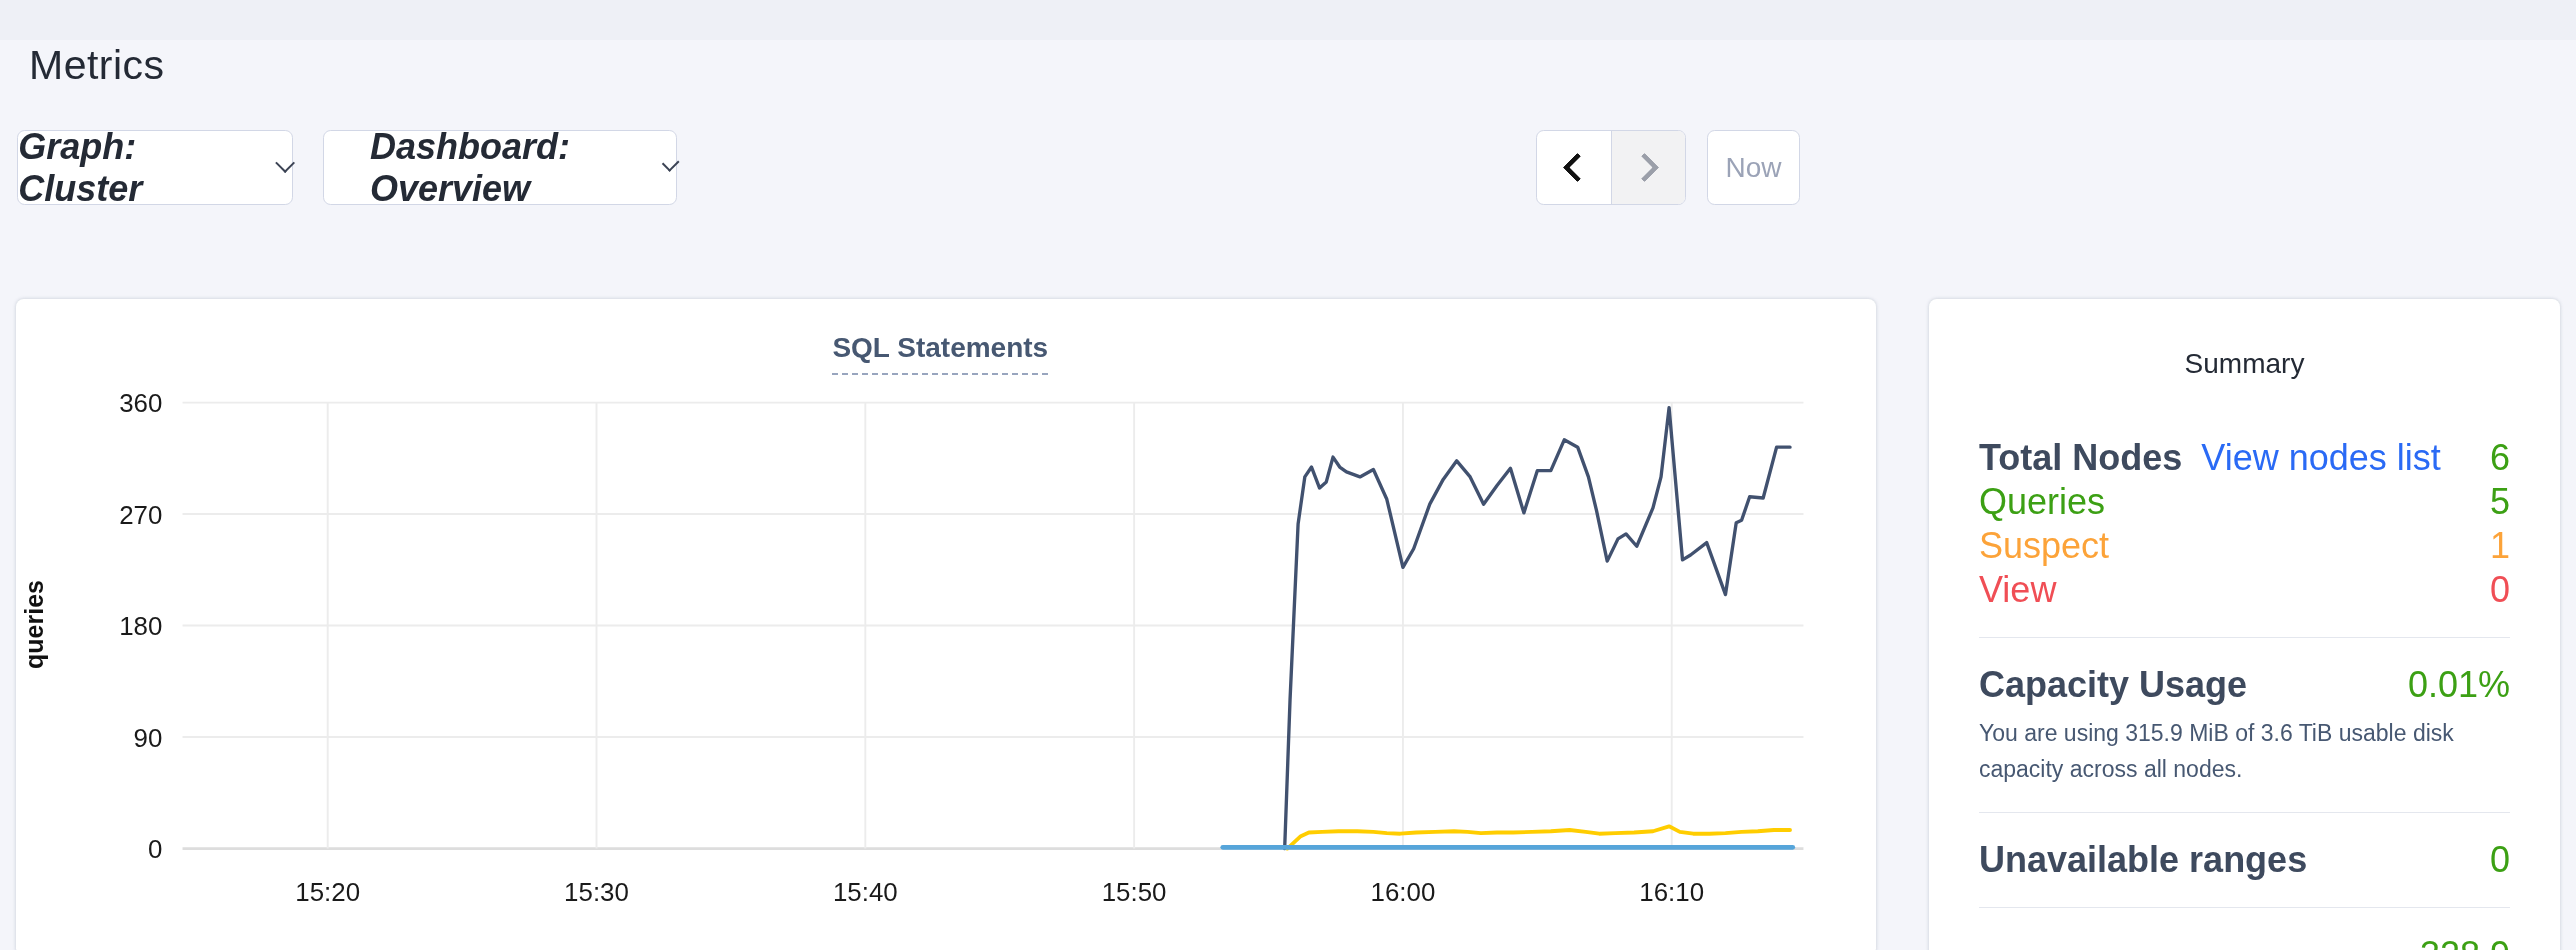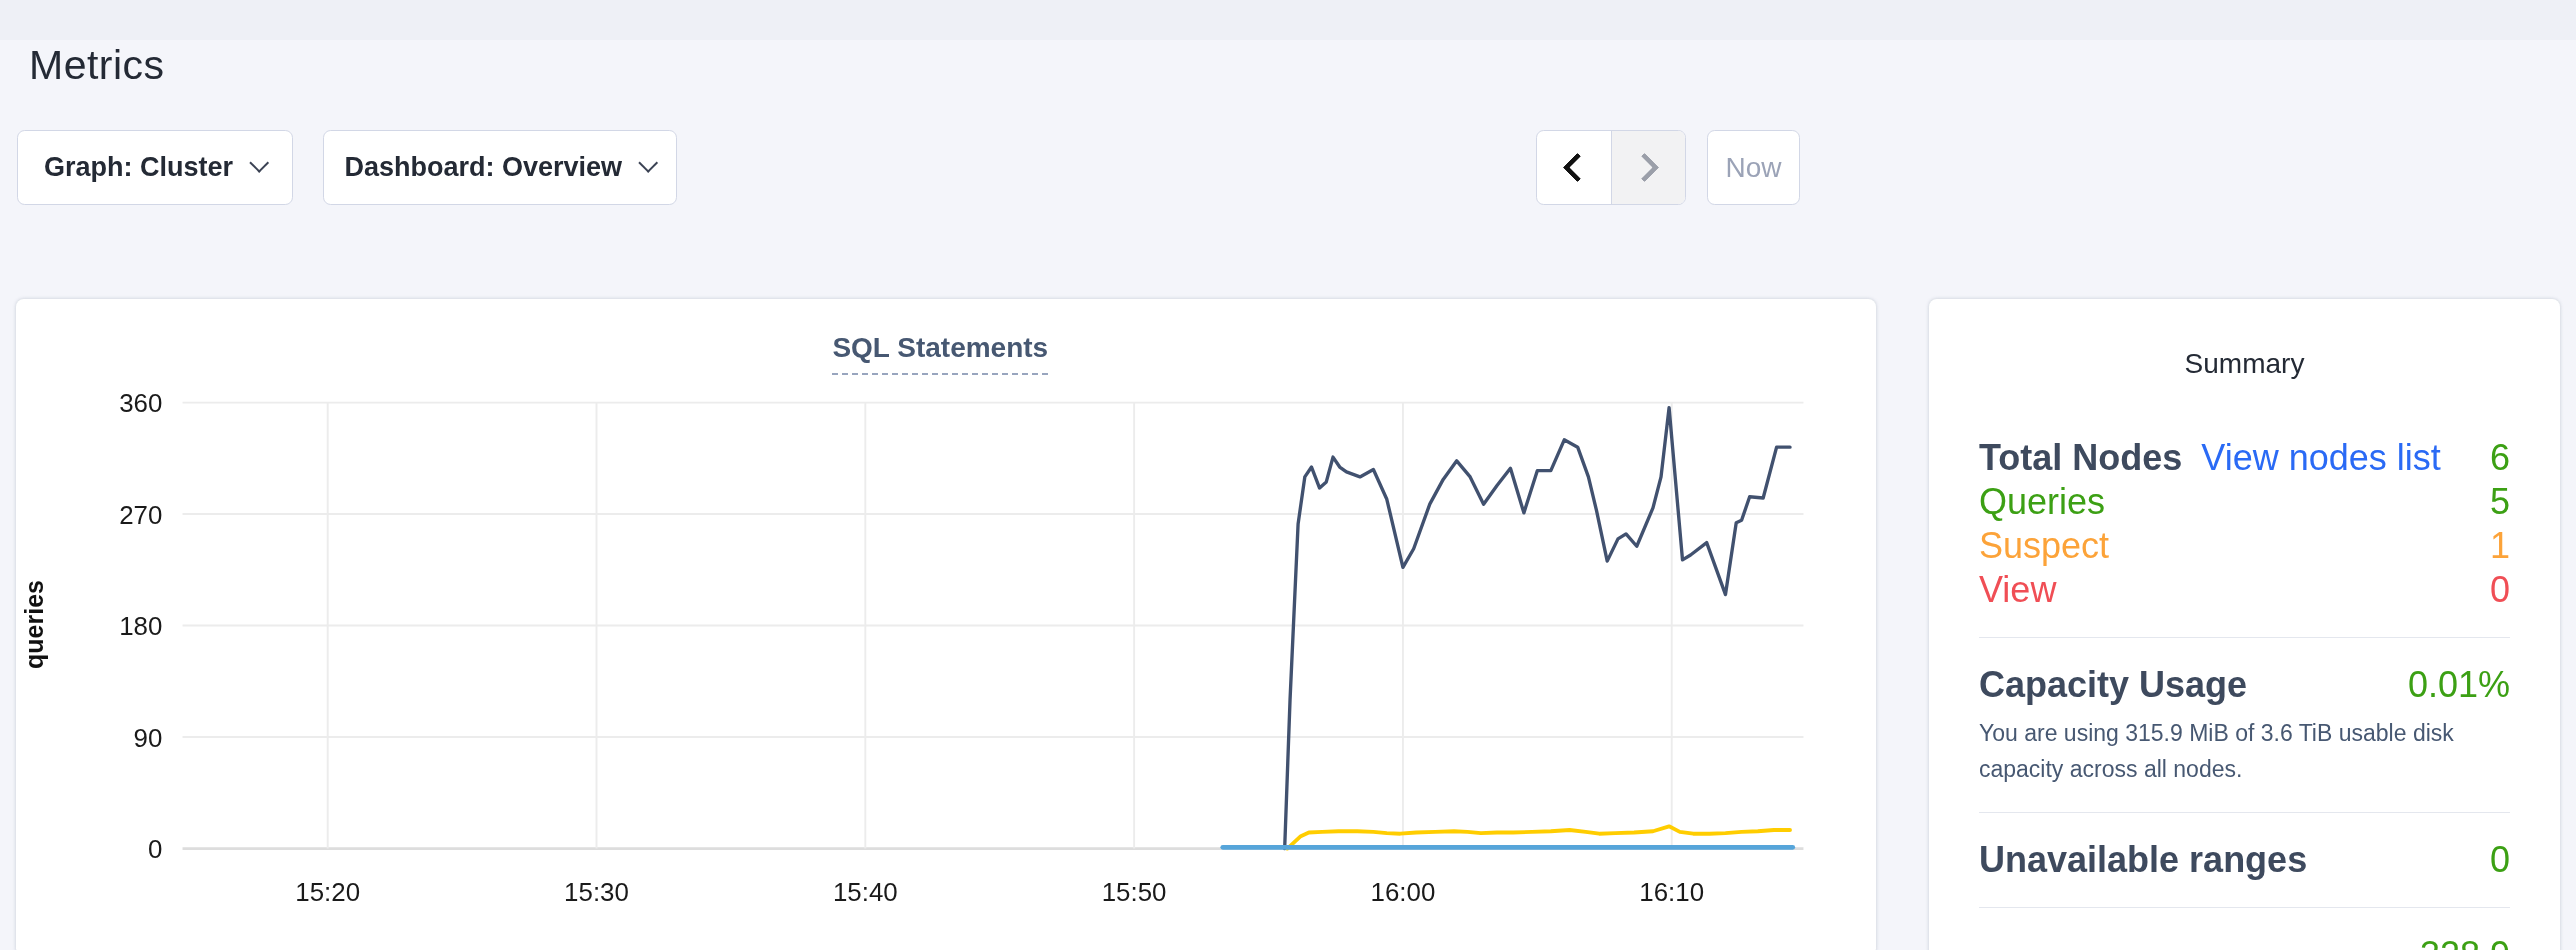--- a/index.html
+++ b/index.html
@@ -15,23 +15,23 @@
     position:absolute; left:29px; top:1.9px;
     font-size:41px; font-weight:500; color:#242a35; letter-spacing:0.5px;
   }
   
   .ctl {
     position:absolute; top:90px; height:75px; box-sizing:border-box;
     background:#fff; border:1.9px solid #d2d7e6; border-radius:7.7px;
     display:flex; align-items:center; cursor:pointer;
   }
   .btn-graph     { left:17.3px;   width:276px; justify-content:center; gap:19px; }
-  .btn-dashboard { left:323px;  width:354px; justify-content:center; gap:19px; }
+  .btn-dashboard { left:323px;  width:354px; justify-content:center; gap:19px;padding-left:46px; }
   .btn-time      { left:707px;  width:807px; padding:0 29px; }
-  .ctl .lbl { font-size:27px; font-weight:700; color:#242a35; }
+  .ctl .lbl { font-size:36px; font-weight:700; color:#242a35;font-style:italic; }
   .caret {
     width:14.4px; height:14.4px; box-sizing:border-box;
     border-right:2.9px solid #3b4354; border-bottom:2.9px solid #3b4354;
     transform:rotate(45deg); margin-top:-7.7px;
   }
   .time-badge {
     background:#dcdfeb; color:#3b4354; font-weight:700; font-size:26px;
     border-radius:7.7px; padding:8.6px 17.3px; margin-right:23px;
   }
   .time-label { font-size:29px; font-weight:400; color:#3b4354; }

